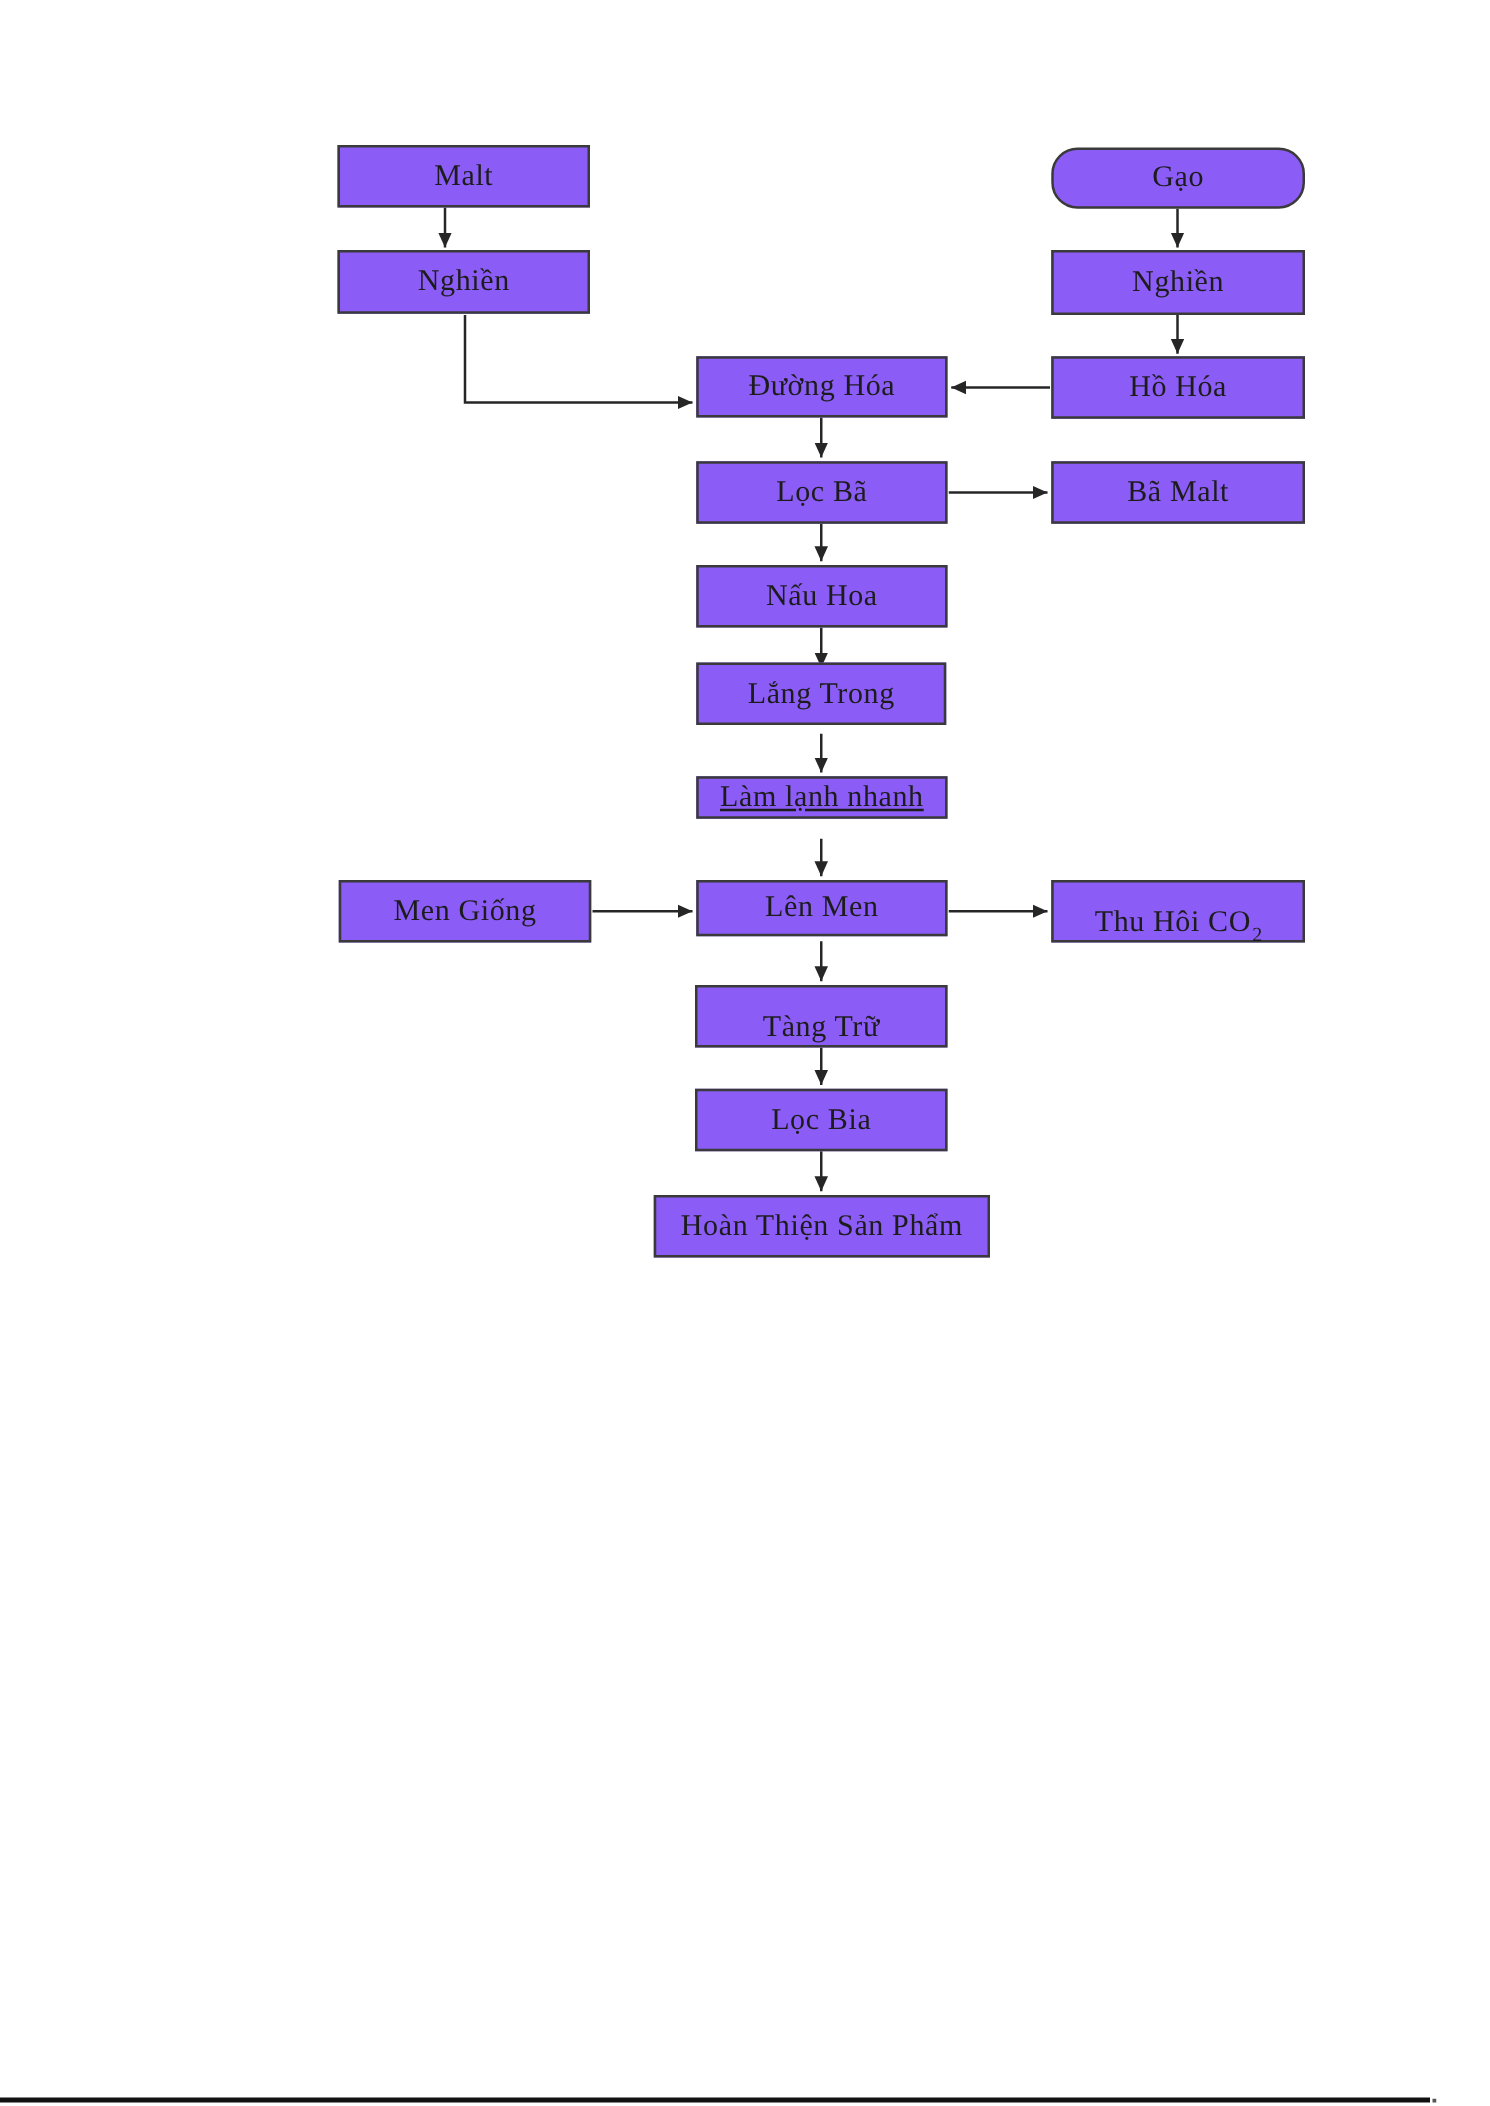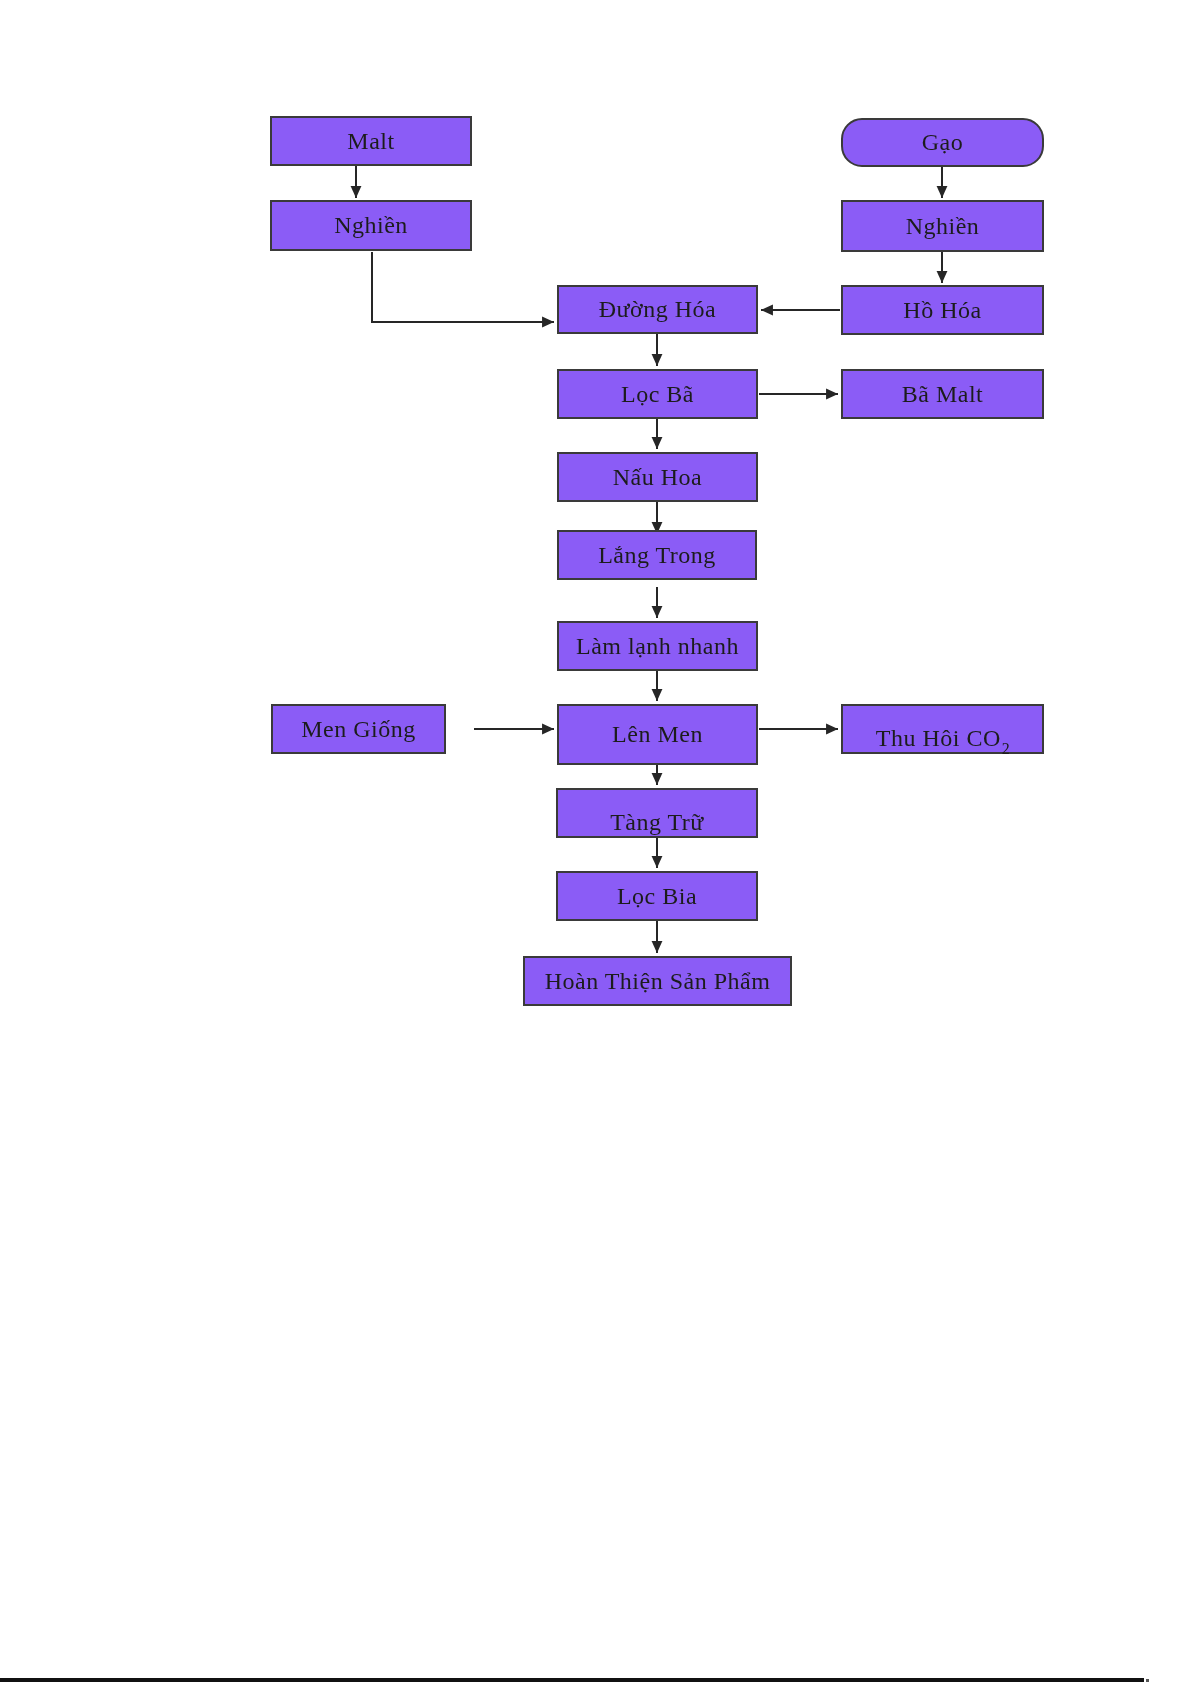--- a/index.html
+++ b/index.html
@@ -124,29 +124,29 @@
   </div>
 
   <div class="node" style="left:557px; top:452px; width:201px; height:50px;">
     <span>Nấu Hoa</span>
   </div>
 
   <div class="node" style="left:557px; top:514px; width:200px; height:50px;margin-top:16px;">
     <span>Lắng Trong</span>
   </div>
 
-  <div class="node" style="left:557px; top:621px; width:201px; height:50px;">
+  <div class="node" style="left:557px; top:621px; width:201px; height:34px;text-decoration:underline;">
     <span>Làm lạnh nhanh</span>
   </div>
 
-  <div class="node" style="left:271px; top:704px; width:175px; height:50px;">
+  <div class="node" style="left:271px; top:704px; width:202px; height:50px;">
     <span>Men Giống</span>
   </div>
 
-  <div class="node" style="left:557px; top:704px; width:201px; height:61px;">
+  <div class="node" style="left:557px; top:704px; width:201px; height:45px;">
     <span>Lên Men</span>
   </div>
 
   <div class="node" style="left:841px; top:704px; width:203px; height:50px;align-items:flex-end;">
     <span><span>Thu Hôi CO</span><sub>2</sub></span>
   </div>
 
   <div class="node" style="left:556px; top:788px; width:202px; height:50px;align-items:flex-end;">
     <span>Tàng Trữ</span>
   </div>

